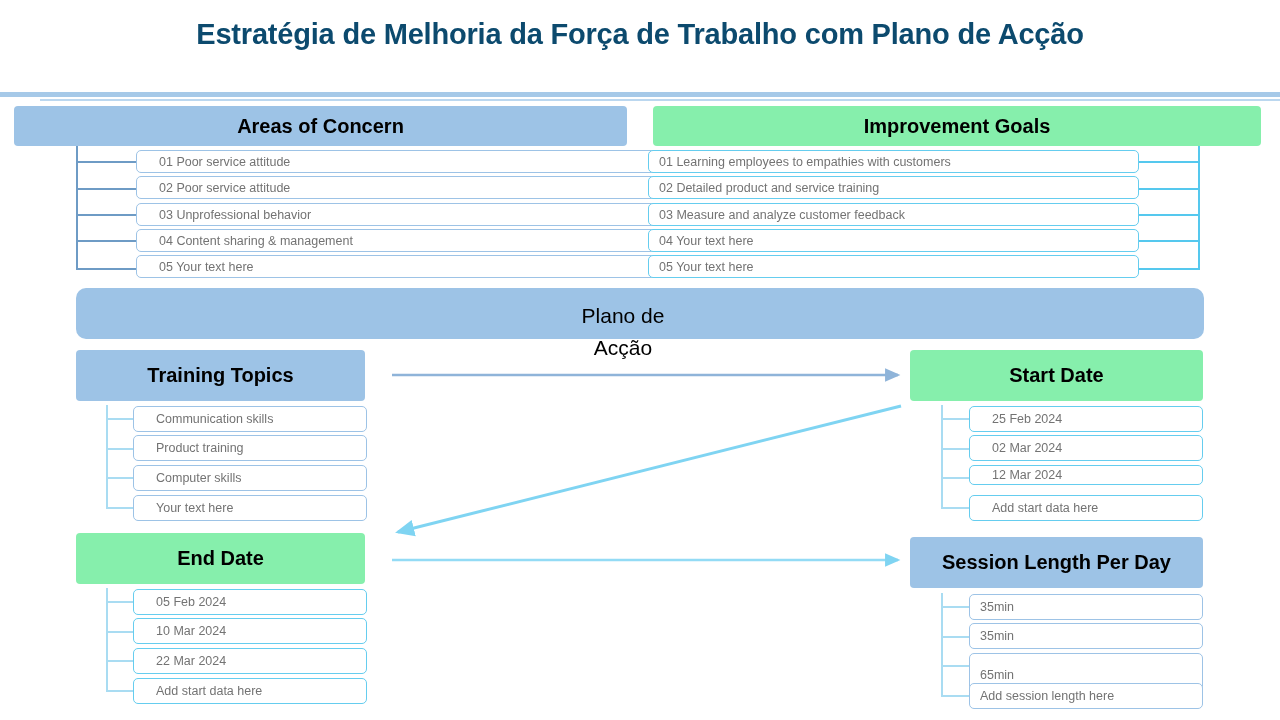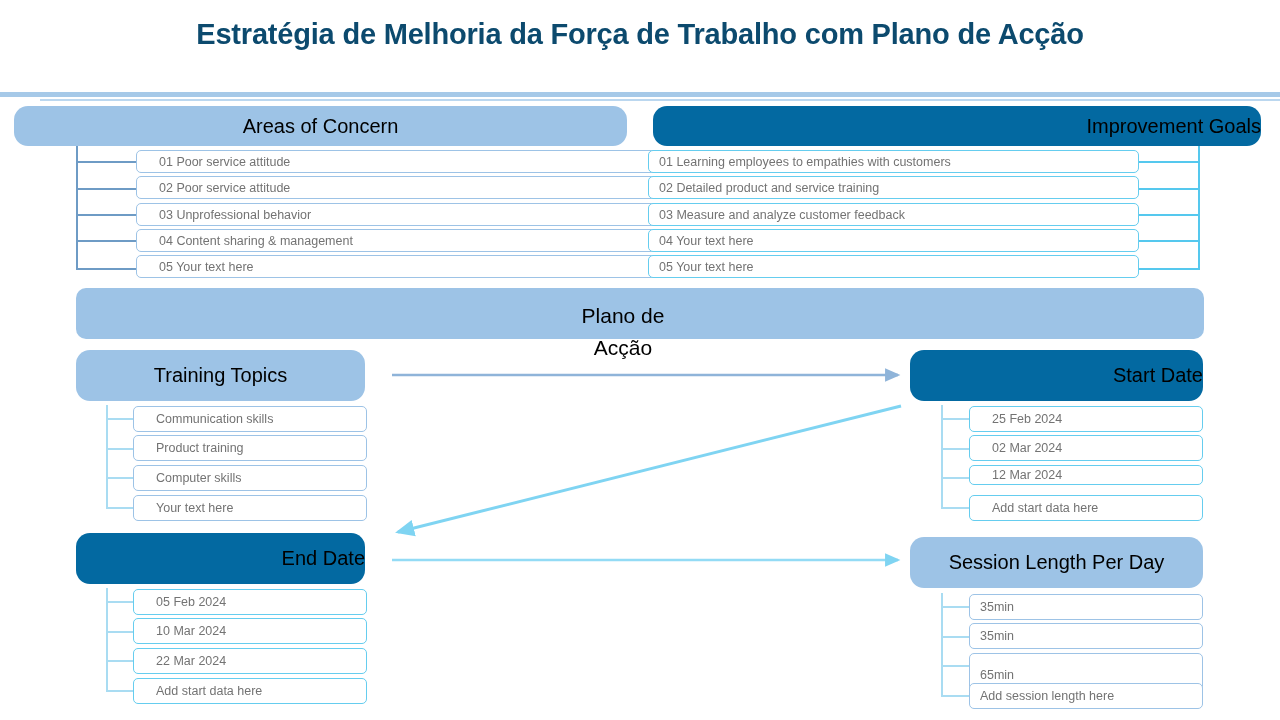--- a/index.html
+++ b/index.html
@@ -41,31 +41,31 @@
     left: 40px;
     top: 99px;
     width: 1240px;
     height: 2px;
     background: #BBD7EF;
   }
 
   
   .hdr {
     position: absolute;
-    border-radius: 14px;
+    border-radius: 4px;
     display: flex;
     align-items: center;
     justify-content: center;
-    font-weight: normal;
+    font-weight: bold;
     color: #000000;
     box-sizing: border-box;
     z-index: 5;
   }
   .hdr.steel  { background: #9DC3E6; }
-  .hdr.cyan   { background: #0369a1; justify-content: flex-end; }
+  .hdr.cyan   { background: #86efac; }
 
   .row {
     position: absolute;
     box-sizing: border-box;
     background: #ffffff;
     border-radius: 5px;
     display: flex;
     align-items: center;
     font-size: 12.5px;
     color: #737373;

